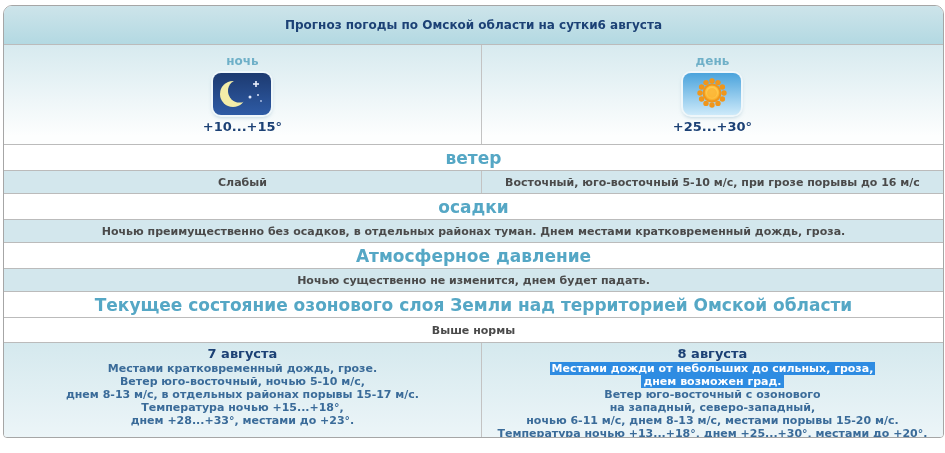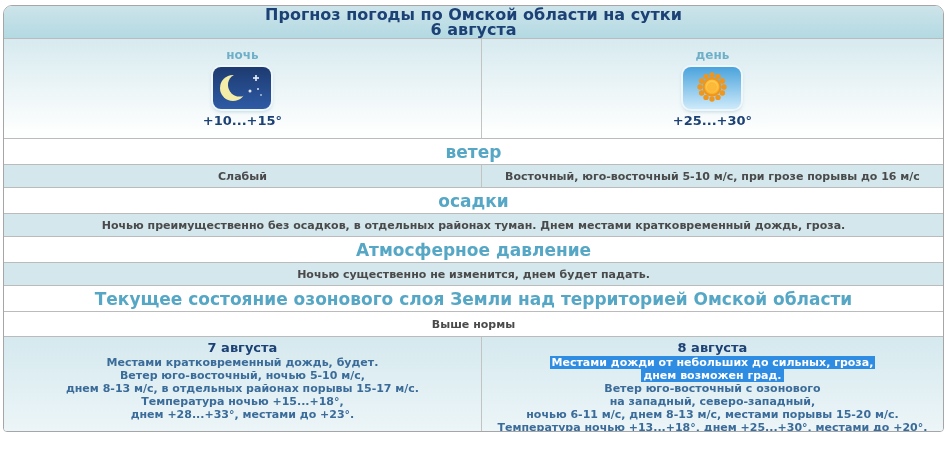--- a/index.html
+++ b/index.html
@@ -11,24 +11,24 @@
   .container {
     margin: 5px 0 0 3px;
     width: 941px;
     border: 1px solid #a6a6a6;
     border-radius: 9px 9px 4px 4px;
     overflow: hidden;
     background: #ffffff;
   }
   
   .hdr {
-    height: 32px;
+    height: 38px;
     background: linear-gradient(180deg, #cde4ea 0%, #b3d9e2 100%);
-    display: flex; flex-direction: column; align-items: center; justify-content: center;
-    color: #1c4175; font-size: 16px; font-weight: bold; line-height: 15px;
+    display: flex; flex-direction: row; align-items: center; justify-content: center;
+    color: #1c4175; font-size: 12px; font-weight: bold; line-height: 15px;
     text-align: center;
   }
   .bt { border-top: 1px solid #bbbbbb; }
   
   .daynight {
     height: 100px;
     background: linear-gradient(180deg, #d7eaef 0%, #fdfefe 92%);
     display: flex;
   }
   .dncell {
@@ -163,21 +163,21 @@
 
   <div class="sechdr bt">Атмосферное давление</div>
   <div class="valrow bt">Ночью существенно не изменится, днем будет падать.</div>
 
   <div class="sechdr bt">Текущее состояние озонового слоя Земли над территорией Омской области</div>
   <div class="whiterow bt">Выше нормы</div>
 
   <div class="outlook bt">
     <div class="ocell colL">
       <div class="odate">7 августа</div>
-      <div class="oline">Местами кратковременный дождь, будет.</div>
+      <div class="oline">Местами кратковременный дождь, грозе.</div>
       <div class="oline">Ветер юго-восточный, ночью 5-10 м/с,</div>
       <div class="oline">днем 8-13 м/с, в отдельных районах порывы 15-17 м/с.</div>
       <div class="oline">Температура ночью +15...+18°,</div>
       <div class="oline">днем +28...+33°, местами до +23°.</div>
     </div>
     <div class="ocell colR">
       <div class="odate">8 августа</div>
       <div class="oline"><span class="hl">Местами дожди от небольших до сильных, гроза,</span></div>
       <div class="oline"><span class="hl">днем возможен град.</span></div>
       <div class="oline">Ветер юго-восточный с озонового</div>

